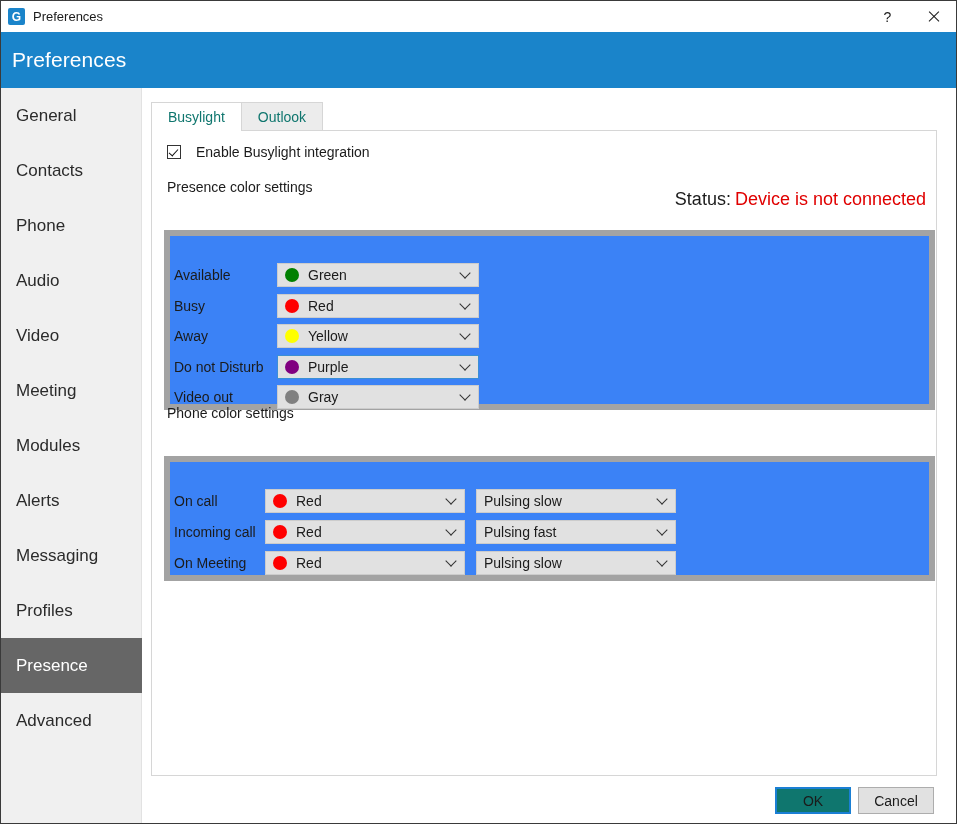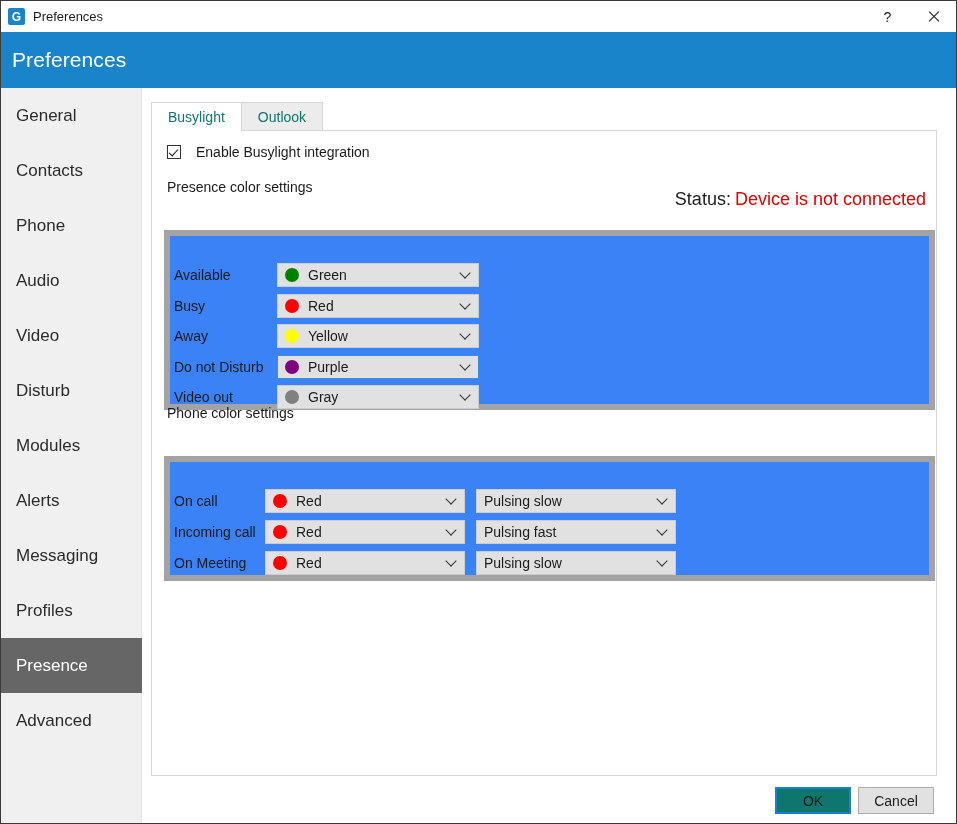--- a/index.html
+++ b/index.html
@@ -287,21 +287,21 @@
       <div class="side-item" style="top: 110px;">
         <span>Phone</span>
       </div>
       <div class="side-item" style="top: 165px;">
         <span>Audio</span>
       </div>
       <div class="side-item" style="top: 220px;">
         <span>Video</span>
       </div>
       <div class="side-item" style="top: 275px;">
-        <span>Disturb</span>
+        <span>Meeting</span>
       </div>
       <div class="side-item" style="top: 330px;">
         <span>Modules</span>
       </div>
       <div class="side-item" style="top: 385px;">
         <span>Alerts</span>
       </div>
       <div class="side-item" style="top: 440px;">
         <span>Messaging</span>
       </div>

